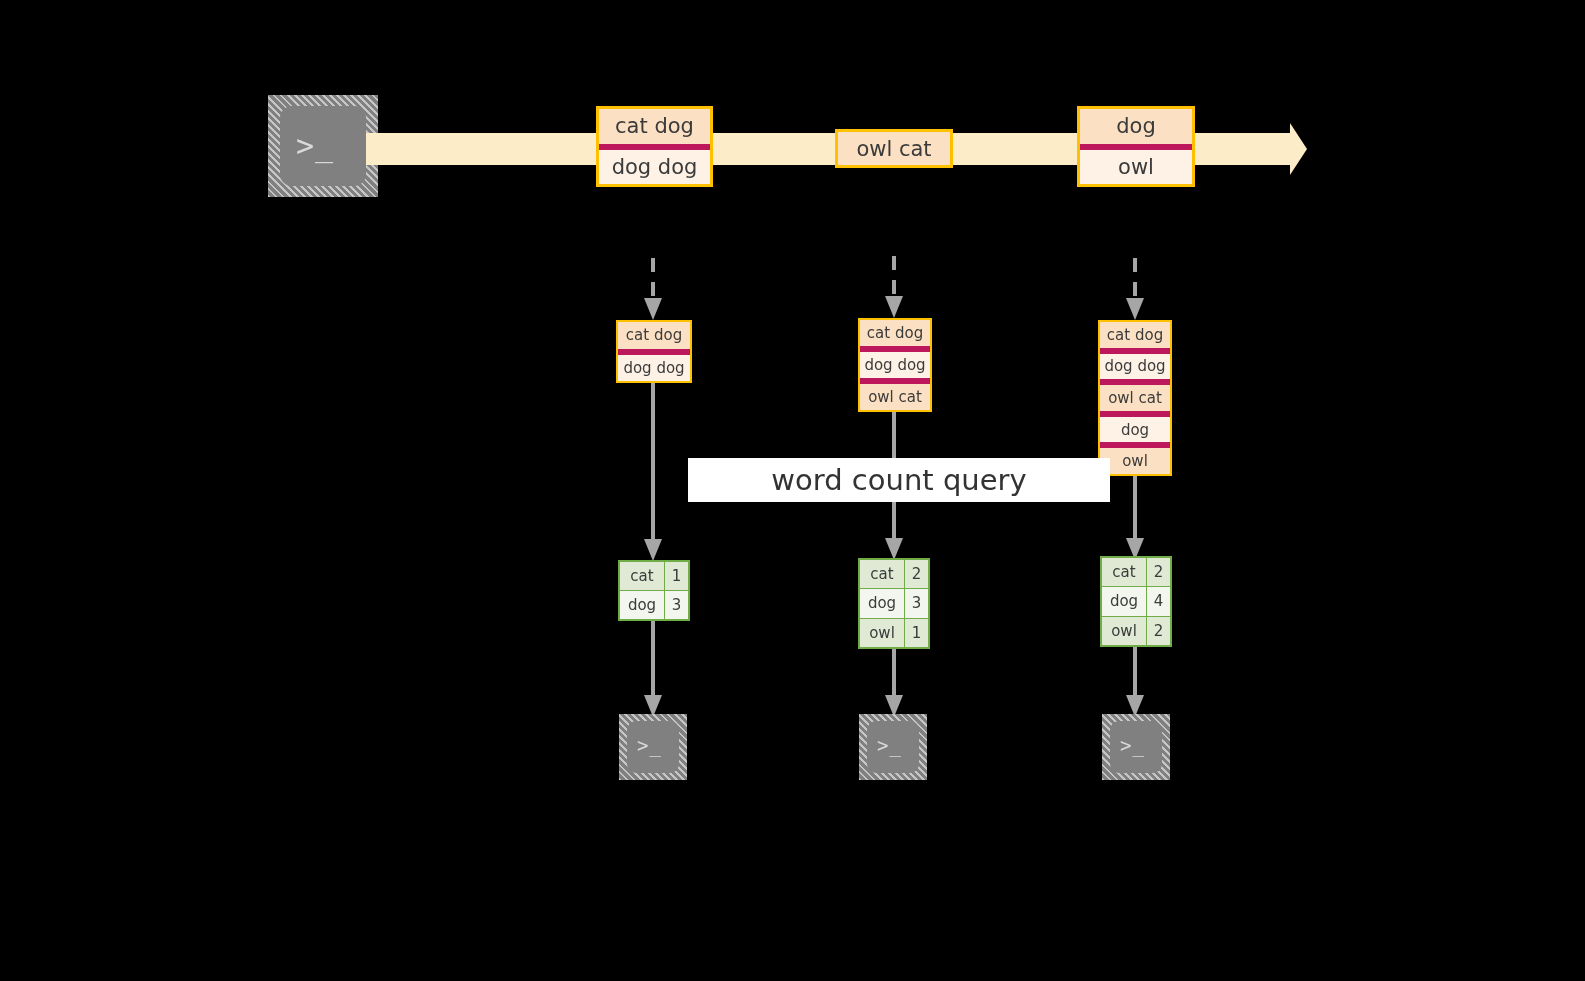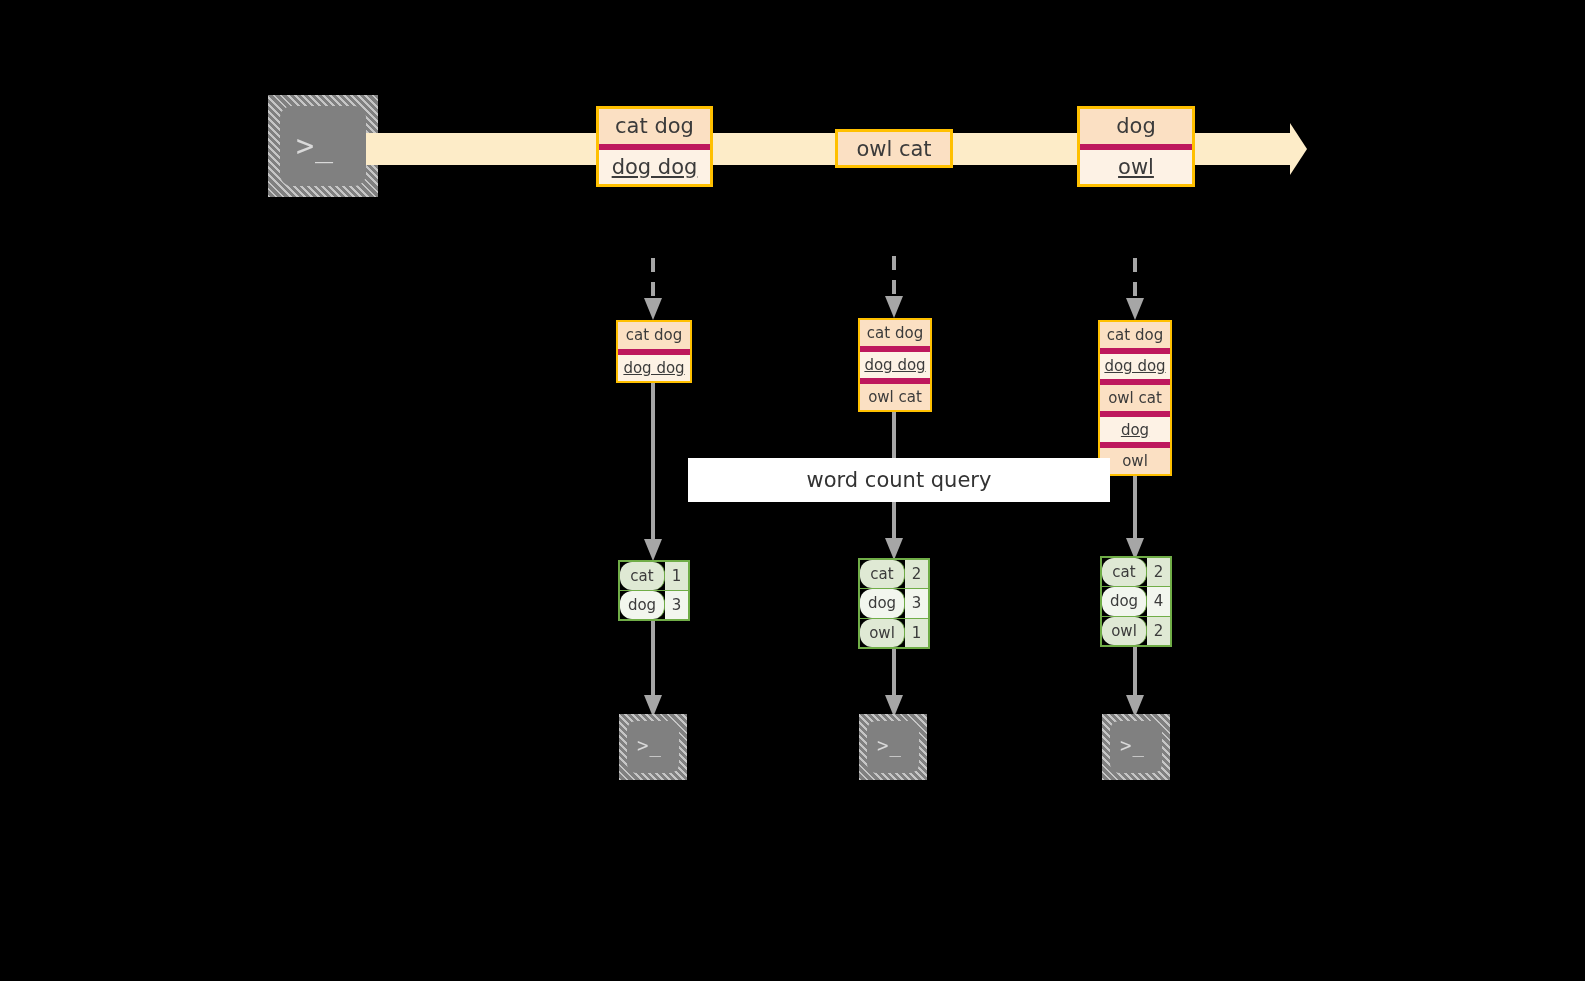--- a/index.html
+++ b/index.html
@@ -69,21 +69,21 @@
     flex: 1 1 auto;
     display: flex;
     align-items: center;
     justify-content: center;
     color: #3b3b3b;
     white-space: nowrap;
     border-bottom: 6px solid #be185d;
   }
   .rec-row:last-child { border-bottom: none; }
   .rec-row.dark  { background: #fbe0c3; }
-  .rec-row.light { background: #fdf2e5; text-decoration: underline; }
+  .rec-row.light { background: #fdf2e5; }
 
   
   .res-box {
     position: absolute;
     box-sizing: border-box;
     border: 2px solid #70ad47;
     display: flex;
     flex-direction: column;
     overflow: hidden;
   }
@@ -94,21 +94,21 @@
   }
   .res-row:last-child { border-bottom: none; }
   .res-cell {
     box-sizing: border-box;
     display: flex;
     align-items: center;
     justify-content: center;
     color: #3b3b3b;
     white-space: nowrap;
   }
-  .res-cell.word  { flex: 0 0 45px; border-right: 1px solid #70ad47; border-radius: 12px; }
+  .res-cell.word  { flex: 0 0 45px; border-right: 1px solid #70ad47; }
   .res-cell.count { flex: 1 1 auto; }
   .res-row.dark  .res-cell { background: #dfe9d4; }
   .res-row.light .res-cell { background: #f2f6ee; }
 
   
   .conn { position: absolute; }
   .conn-line {
     position: absolute;
     width: 4px;
     background: #a6a6a6;
@@ -281,17 +281,17 @@
   <div class="conn" style="left:1133px; top:647px; width:4px; height:70px;">
     <div class="conn-line" style="height:50px;"></div>
     <div class="conn-head" style="left:-7px; top:48px; border-width:22px 9px 0 9px;"></div>
   </div>
 
   <div class="term" style="left:1102px; top:714px; width:68px; height:66px;">
     <div class="term-inner" style="left:8px; top:7px; right:8px; bottom:7px; border-radius:9px;"></div>
     <div class="term-glyph" style="left:18px; top:22px; font-size:19px;">&gt;_</div>
   </div>
 
-  <div class="query-label" style="left:688px; top:458px; width:422px; height:44px; font-size:21px;">
+  <div class="query-label" style="left:688px; top:458px; width:422px; height:44px; font-size:29px;">
     <span>word count query</span>
   </div>
 
 </div>
 
 </body></html>

